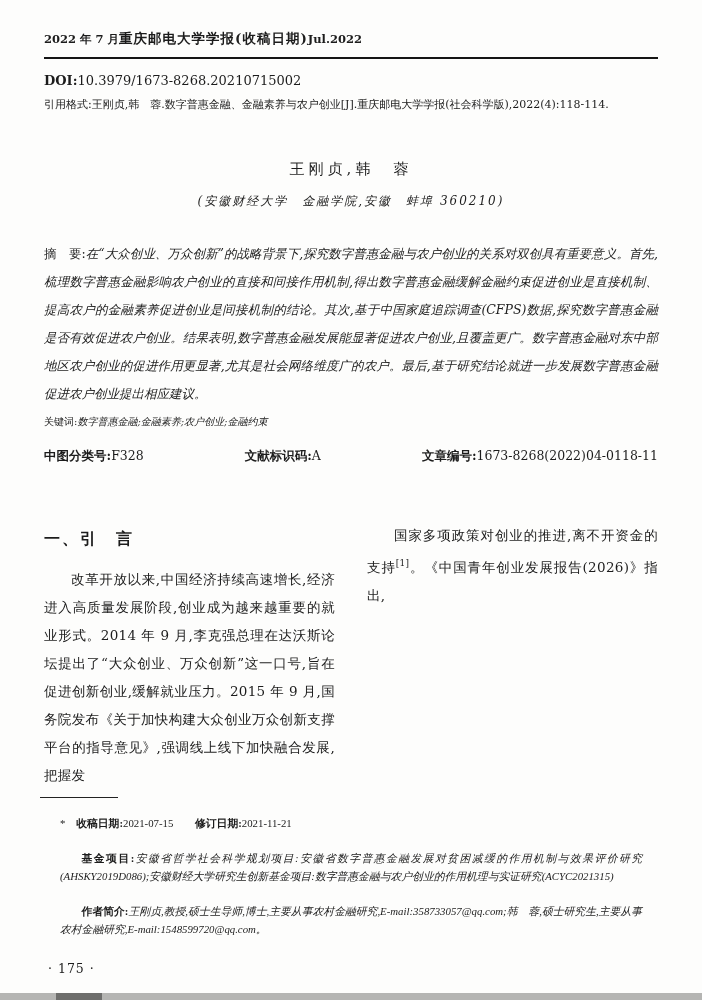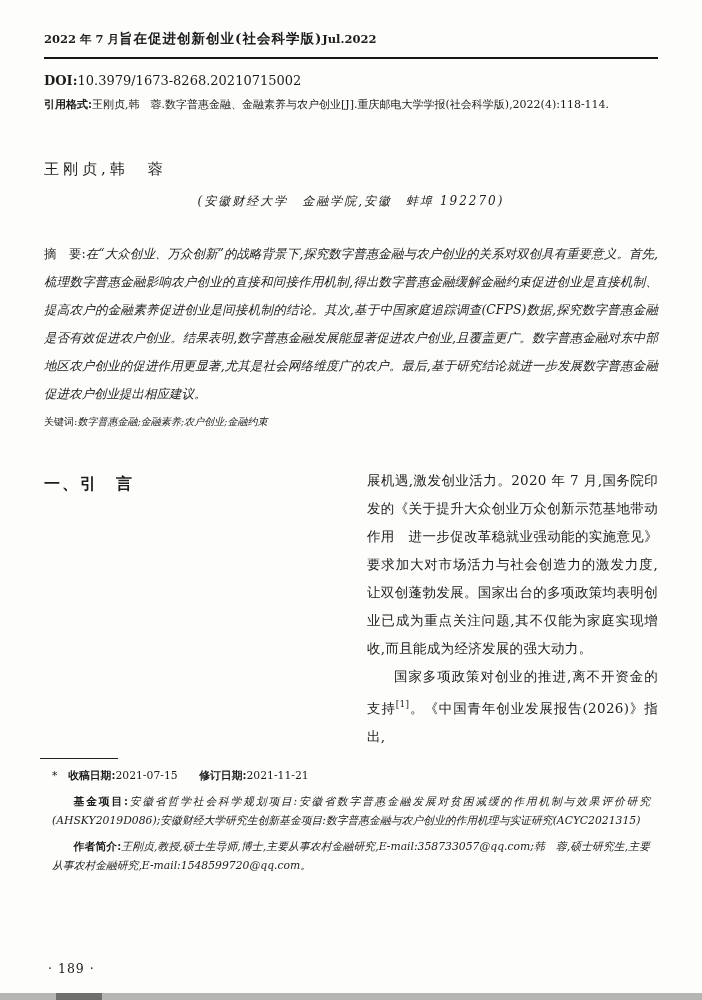--- a/index.html
+++ b/index.html
@@ -15,106 +15,111 @@
   .hrow .side{font-size:11.5px;white-space:nowrap;}
   .hrow1 .center{font-size:13.5px;letter-spacing:1px;}
   .hrow2{margin-top:5px;}
   .hrow2 .center{font-size:10.5px;}
   .header-rule{border-bottom:2.5px solid #151515;margin-top:9px;}
 
   
   .doi-line{margin-top:14px;font-size:13px;}
   .doi-line .label{font-weight:bold;}
   .citation-line{margin-top:9px;font-size:11px;}
-  .citation-line .label{font-weight:bold;}
+  .citation-line .label{font-weight:normal;}
 
   
   .article-title{margin-top:60px;text-align:center;font-size:27px;font-weight:bold;letter-spacing:3px;}
   .article-title sup{font-size:13px;font-weight:normal;vertical-align:super;}
-  .authors{margin-top:48px;font-size:15px;letter-spacing:4px;}
+  .authors{margin-top:48px;text-align:center;font-size:15px;letter-spacing:4px;}
   .affiliation{margin-top:14px;text-align:center;font-size:12px;font-style:italic;letter-spacing:2px;}
 
   
   .abstract{margin-top:30px;font-size:12.5px;line-height:28px;text-align:justify;}
   .abstract .label,.keywords .label{font-weight:normal;font-style:normal;}
   .kai{font-style:italic;}
   .keywords{font-size:10px;line-height:28px;}
 
   .class-line{display:flex;justify-content:space-between;margin-top:12px;font-size:12.5px;}
   .class-line .label{font-weight:bold;}
 
   
-  .body-cols{display:flex;gap:32px;margin-top:30px;}
+  .body-cols{display:flex;gap:32px;margin-top:56px;}
   .col{flex:1;font-size:13.5px;line-height:28px;text-align:justify;letter-spacing:0.3px;}
   .sec-heading{font-size:16px;font-weight:bold;letter-spacing:2px;margin:4px 0 12px 0;}
   .col p{margin:0;}
   .p-indent{text-indent:2em;}
   sup.ref{font-size:9px;}
 
   
   .foot-sep{width:78px;border-bottom:1.5px solid #222;margin:8px 0 7px -4px;}
   .footnotes{font-size:10.8px;line-height:18.5px;text-align:justify;}
-  .footnotes p{margin:8px;}
+  .footnotes p{margin:16px;font-family:Liberation Serif, serif;}
   .fn-indent{text-indent:2em;}
   .fn-label{font-weight:bold;font-style:normal;}
   .fn-gap{display:inline-block;width:2em;}
 
   .page-number{position:absolute;left:48px;bottom:24px;font-size:12.5px;letter-spacing:1px;}
 
   .bottom-edge{position:absolute;left:0;right:0;bottom:0;height:7px;background:#b5b5b3;}
   .bottom-edge .dark{position:absolute;left:56px;bottom:0;width:46px;height:7px;background:#6e6e6c;}
 </style>
 </head>
 <body>
 
 <div class="page">
 
   <div>
     <div class="hrow hrow1">
       <span class="side">2022 年 7 月</span>
-      <span class="center">旨在促进创新创业(社会科学版)</span>
+      <span class="center">重庆邮电大学学报(收稿日期)</span>
       <span class="side">Jul.2022</span>
     </div>
     <div class="header-rule"></div>
   </div>
 
   <div class="doi-line">
     <span class="label">DOI:</span><span>10.3979/1673-8268.20210715002</span>
   </div>
   <div class="citation-line">
     <span class="label">引用格式:</span><span>王刚贞,韩　蓉.数字普惠金融、金融素养与农户创业[J].重庆邮电大学学报(社会科学版),2022(4):118-114.</span>
   </div>
 
   <div class="authors">王刚贞,韩　蓉</div>
-  <div class="affiliation">(安徽财经大学　金融学院,安徽　蚌埠 192270)</div>
+  <div class="affiliation">(安徽财经大学　金融学院,安徽　蚌埠 360210)</div>
 
   <div class="abstract">
     <span class="label">摘　要:</span><span class="kai">在“大众创业、万众创新”的战略背景下,探究数字普惠金融与农户创业的关系对双创具有重要意义。首先,梳理数字普惠金融影响农户创业的直接和间接作用机制,得出数字普惠金融缓解金融约束促进创业是直接机制、提高农户的金融素养促进创业是间接机制的结论。其次,基于中国家庭追踪调查(CFPS)数据,探究数字普惠金融是否有效促进农户创业。结果表明,数字普惠金融发展能显著促进农户创业,且覆盖更广。数字普惠金融对东中部地区农户创业的促进作用更显著,尤其是社会网络维度广的农户。最后,基于研究结论就进一步发展数字普惠金融促进农户创业提出相应建议。</span>
     <div class="keywords">
       <span class="label">关键词:</span><span class="kai">数字普惠金融;金融素养;农户创业;金融约束</span>
     </div>
   </div>
 
+  <div class="class-line">
+    <span><span class="label">中图分类号:</span><span>F328</span></span>
+    <span><span class="label">文献标识码:</span><span>A</span></span>
+    <span><span class="label">文章编号:</span><span>1673-8268(2022)04-0118-11</span></span>
+  </div>
 
   <div class="body-cols">
     <div class="col">
       <div class="sec-heading">一、引　言</div>
+      <p class="p-indent">改革开放以来,中国经济持续高速增长,经济进入高质量发展阶段,创业成为越来越重要的就业形式。2014 年 9 月,李克强总理在达沃斯论坛提出了“大众创业、万众创新”这一口号,旨在促进创新创业,缓解就业压力。2015 年 9 月,国务院发布《关于加快构建大众创业万众创新支撑平台的指导意见》,强调线上线下加快融合发展,把握发</p>
     </div>
     <div class="col">
-      <p>展机遇,激发创业活力。2020 年 7 月,国务院印发的《关于提升大众创业万众创新示范基地带动作用　进一步促改革稳就业强动能的实施意见》要求加大对市场活力与社会创造力的激发力度,让双创蓬勃发展。国家出台的多项政策均表明创业已成为重点关注问题,其不仅能为家庭实现增收,而且能成为经济发展的强大动力。</p>
       <p class="p-indent"><span>国家多项政策对创业的推进,离不开资金的支持</span><sup class="ref">[1]</sup><span>。《中国青年创业发展报告(2026)》指出,</span></p>
     </div>
   </div>
 
   <div class="foot-sep"></div>
   <div class="footnotes">
     <p><span>*</span>　<span class="fn-label">收稿日期:</span><span>2021-07-15</span><span class="fn-gap"></span><span class="fn-label">修订日期:</span><span>2021-11-21</span></p>
     <p class="fn-indent"><span class="fn-label">基金项目:</span><span class="kai">安徽省哲学社会科学规划项目:安徽省数字普惠金融发展对贫困减缓的作用机制与效果评价研究(AHSKY2019D086);安徽财经大学研究生创新基金项目:数字普惠金融与农户创业的作用机理与实证研究(ACYC2021315)</span></p>
     <p class="fn-indent"><span class="fn-label">作者简介:</span><span class="kai">王刚贞,教授,硕士生导师,博士,主要从事农村金融研究,E-mail:358733057@qq.com;韩　蓉,硕士研究生,主要从事农村金融研究,E-mail:1548599720@qq.com。</span></p>
   </div>
 
 </div>
 
-<div class="page-number">· 189 ·</div>
+<div class="page-number">· 175 ·</div>
 
 <div class="bottom-edge">
     <span class="dark"></span>
   </div>
 
 </body></html>

